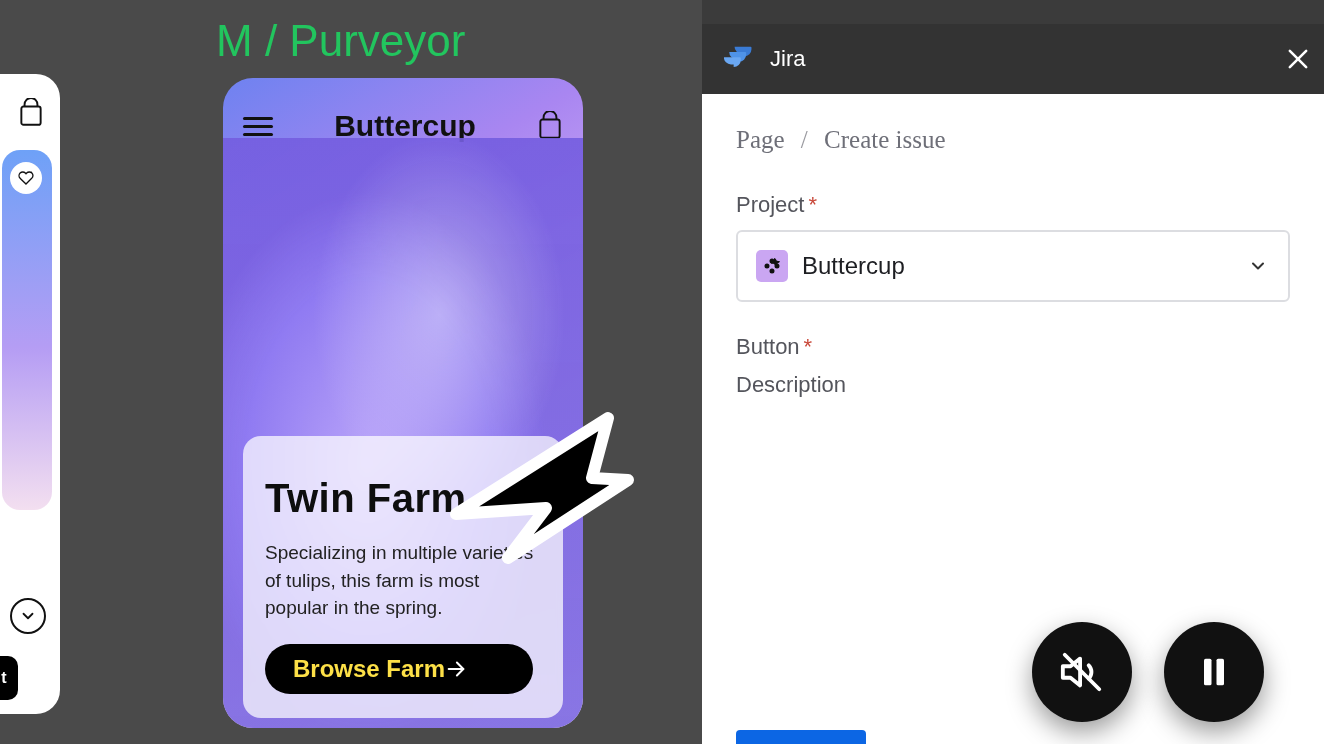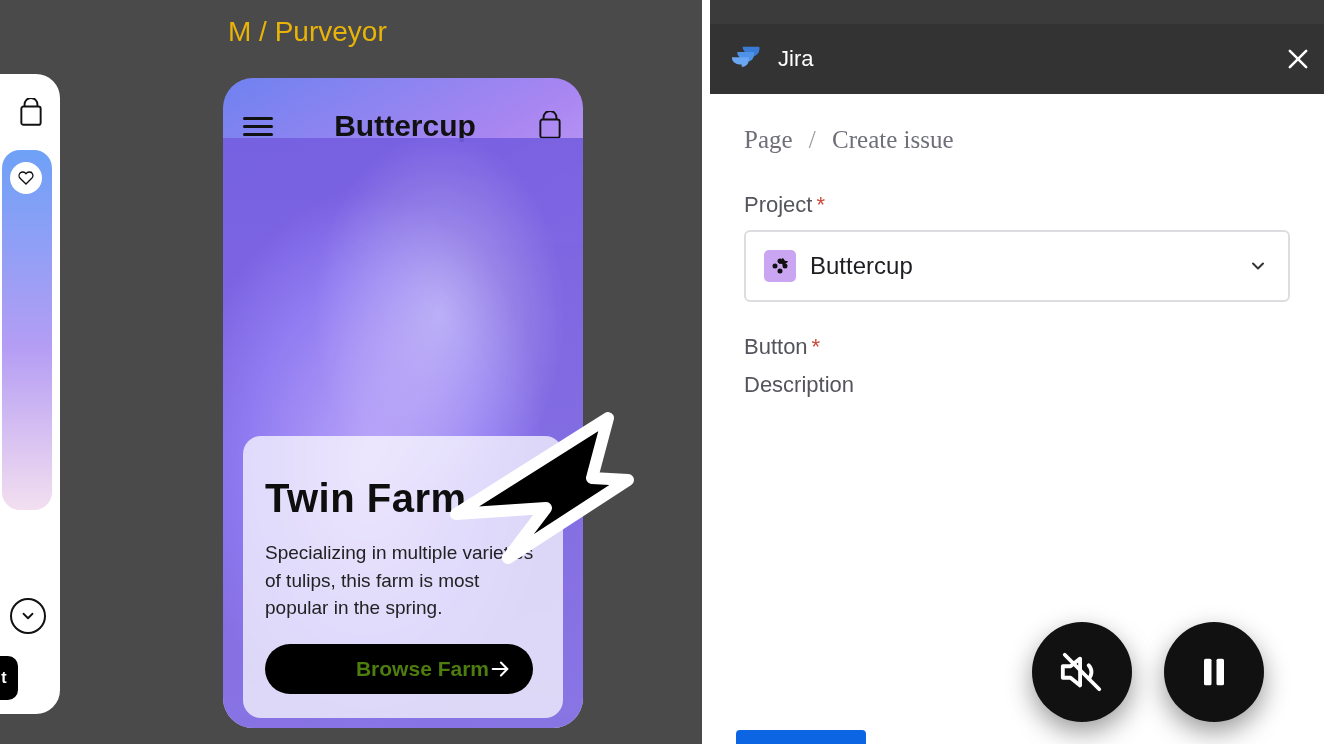--- a/index.html
+++ b/index.html
@@ -16,24 +16,24 @@
     .canvas {
       position: absolute;
       left: 0; top: 0;
       width: 702px;
       height: 744px;
       background: #4a4a4a;
     }
 
     .canvas-title {
       position: absolute;
-      left: 228px;
+      left: 216px;
       top: 16px;
-      color: #eab308;
-      font-size: 28px;
+      color: #22c55e;
+      font-size: 44px;
       font-weight: 400;
     }
 
     
     .left-peek {
       position: absolute;
       left: -400px;
       top: 74px;
       width: 460px;
       height: 640px;
@@ -148,28 +148,28 @@
     }
     .card-text {
       font-size: 19px;
       line-height: 1.45;
       color: #222;
       margin-bottom: 22px;
     }
     .browse-btn {
       display: flex;
       align-items: center;
-      justify-content: flex-end;
+      justify-content: flex-start;
       background: #000;
-      color: #4d7c0f;
+      color: #fde047;
       border-radius: 999px;
       height: 50px;
       padding: 0 22px 0 28px;
       width: 268px;
-      font-size: 21px;
+      font-size: 24px;
       font-weight: 600;
       cursor: pointer;
     }
     .browse-btn .arrow {
       font-size: 20px;
     }
 
     
     .big-cursor {
       position: absolute;
@@ -180,21 +180,20 @@
       pointer-events: none;
     }
 
     
     .jira-panel {
       position: absolute;
       right: 0; top: 0;
       width: 622px;
       height: 744px;
       background: #fff;
-      padding-left: 8px;
     }
     .jira-topstrip {
       height: 24px;
       background: #3b3b3b;
     }
     .jira-header {
       background: #333333;
       height: 70px;
       display: flex;
       align-items: center;

